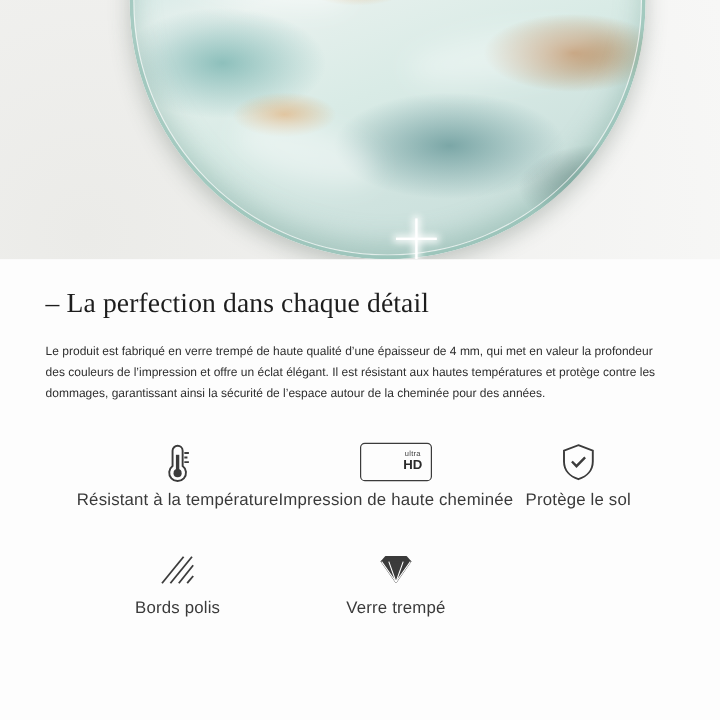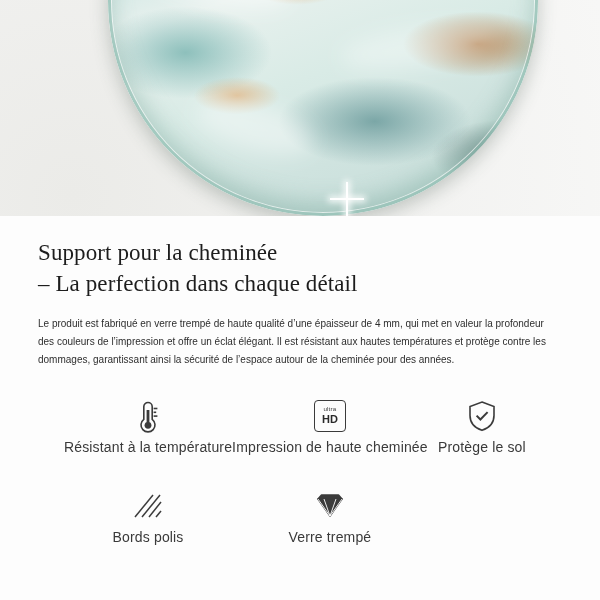--- a/index.html
+++ b/index.html
@@ -147,20 +147,21 @@
   .ultrahd {
     width: 30px;
     height: 30px;
     border: 1.6px solid #3b3b3b;
     border-radius: 4px;
     display: flex;
     flex-direction: column;
     align-items: center;
     justify-content: center;
     line-height: 1;
+    padding-left: 28px;
   }
   .ultrahd .u1 { font-size: 6.2px; color: #3b3b3b; letter-spacing: .2px; }
   .ultrahd .u2 { font-size: 11px; font-weight: bold; color: #2a2a2a; margin-top: 1px; }
 </style>
 </head>
 <body>
 
 <div class="page">
 
   <div class="hero">
@@ -171,21 +172,20 @@
       <div class="wisp w3"></div>
 
       <div class="wisp w5"></div>
       <div class="glass-edge"></div>
     </div>
     <div class="sparkle"></div>
   </div>
 
   <div class="content">
     <h1 class="headline">
-      <span>Support pour la cheminée</span>
       <span class="line2">– La perfection dans chaque détail</span>
     </h1>
     <p class="body-text">Le produit est fabriqué en verre trempé de haute qualité d’une épaisseur de 4 mm, qui met en valeur la profondeur des couleurs de l’impression et offre un éclat élégant. Il est résistant aux hautes températures et protège contre les dommages, garantissant ainsi la sécurité de l’espace autour de la cheminée pour des années.</p>
 
     <div class="features">
 
       <div class="feature">
         <div class="icon-box">
           <svg width="34" height="40" viewBox="0 0 34 40" fill="none" stroke="#3b3b3b" stroke-width="1.6">
             <path d="M17 6.5 a4.2 4.2 0 0 1 4.2 4.2 v12.6 a7 7 0 1 1 -8.4 0 v-12.6 A4.2 4.2 0 0 1 17 6.5 z"></path>

